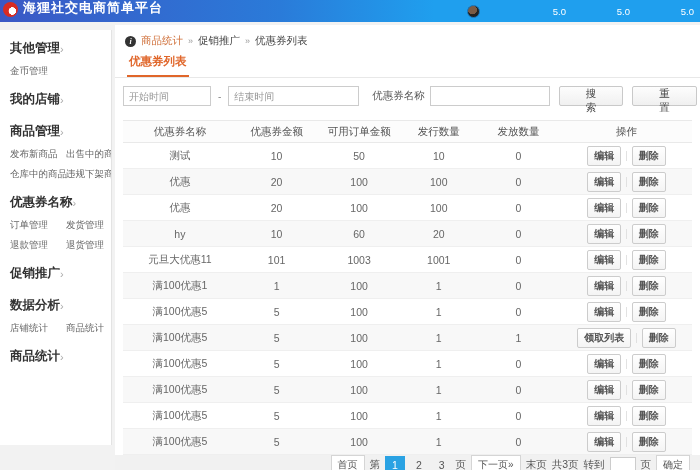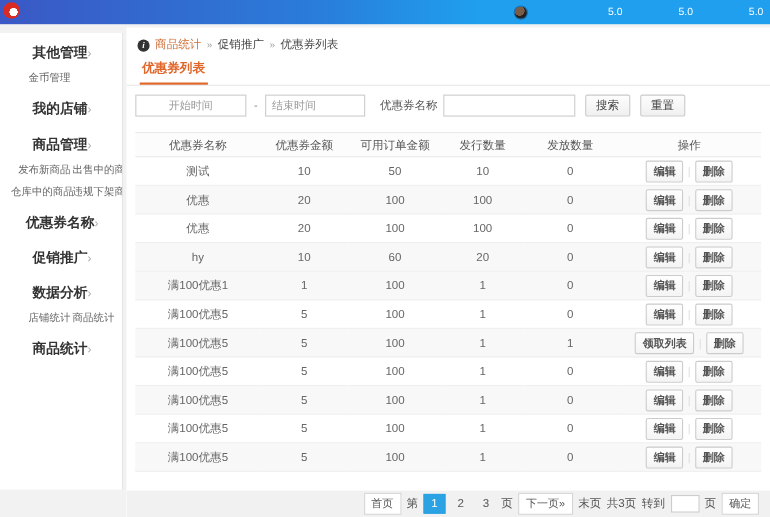--- a/index.html
+++ b/index.html
@@ -33,28 +33,27 @@
   }
   .stat { color:#fff; font-size:9.5px; width:64px; text-align:right; }
   
   .sidebar {
     position:absolute; left:0; top:30px; width:112px; height:415px;
     background:#fff; border-right:1px solid #e3e3e3; padding:8px 8px 8px 10px;
     overflow:hidden;
   }
   .sb-section { margin-bottom:11px; }
   .sb-head {
-    display:flex; align-items:center; justify-content:center;
+    display:flex; align-items:center; justify-content:flex-start;
     font-size:12.5px; font-weight:bold; color:#333; cursor:pointer; padding:2px 0;
   }
   .sb-head .chev { color:#aaa; font-size:11px; font-weight:normal; }
   .sb-items {
     display:grid; grid-template-columns:54px auto; row-gap:7px; column-gap:2px;
     margin-top:6px;
-    text-align:right;
   }
   .sb-item {
     font-size:9.5px; color:#666; text-decoration:none; white-space:nowrap; cursor:pointer;
   }
   
   .main {
     position:absolute; left:115px; top:25px; width:585px; height:445px;
     background:#fff; display:flex; flex-direction:column; overflow:hidden;
   }
   .breadcrumb {
@@ -80,27 +79,27 @@
   .tab.active { color:#e0662a; border-bottom-color:#e0662a; }
   
   .filterbar {
     display:flex; align-items:center; padding:8px 8px; gap:5px; height:36px;
   }
   .txt-input {
     height:20px; border:1px solid #ccc; font-size:10px; color:#444; padding:0 5px;
     background:#fff; outline:none;
   }
   .txt-input::placeholder { color:#999; }
-  .inp-start { width:101px;text-align:center; }
-  .inp-end { width:91px; }
+  .inp-start { width:88px; }
+  .inp-end { width:131px; }
   .inp-name { width:120px; }
   .dash-sep { color:#888; font-size:10px; padding:0 2px; }
   .filter-label { font-size:10.5px; color:#555; margin-left:8px; white-space:nowrap; }
   .btn {
-    height:20px; padding:0 9px; font-size:10.5px; color:#444;
+    height:20px; padding:0 26px; font-size:10.5px; color:#444;
     background:linear-gradient(#fdfdfd,#f0f0f0); border:1px solid #c9c9c9; border-radius:2px;
     cursor:pointer; margin-left:4px;
   }
   
   .table-wrap { margin:6px 8px 0 8px; flex:1; }
   table { width:100%; border-collapse:collapse; table-layout:fixed; }
   thead th {
     font-size:10.5px; font-weight:normal; color:#555; height:22px;
     border-top:1px solid #e9e9e9; border-bottom:1px solid #e9e9e9;
     background:#fcfcfc; text-align:center;
@@ -132,20 +131,21 @@
   .pg-input {
     width:26px; height:16px; border:1px solid #ccc; background:#fff; outline:none;
     font-size:10px; text-align:center;
   }
 </style>
 </head>
 <body>
 
 <div class="topbar">
   <span class="logo"></span>
+  <span class="app-title">海狸社交电商简单平台</span>
   <div class="topbar-right">
     <span class="avatar"></span>
     <span class="stats-holder" style="display:flex;">
         <span class="stat">5.0</span>
         <span class="stat">5.0</span>
         <span class="stat">5.0</span>
       </span>
   </div>
 </div>
 
@@ -175,20 +175,26 @@
           <a class="sb-item">发布新商品</a>
           <a class="sb-item">出售中的商品</a>
           <a class="sb-item">仓库中的商品</a>
           <a class="sb-item">违规下架商品</a>
         </div>
       </div>
       <div class="sb-section">
         <div class="sb-head">
           <span>优惠券名称</span>
           <span class="chev">›</span>
+        </div>
+        <div class="sb-items">
+          <a class="sb-item">订单管理</a>
+          <a class="sb-item">发货管理</a>
+          <a class="sb-item">退款管理</a>
+          <a class="sb-item">退货管理</a>
         </div>
       </div>
       <div class="sb-section">
         <div class="sb-head">
           <span>促销推广</span>
           <span class="chev">›</span>
         </div>
       </div>
       <div class="sb-section">
         <div class="sb-head">
@@ -280,20 +286,28 @@
             <td><button class="act-btn">编辑</button><span class="act-sep">|</span><button class="act-btn">删除</button></td>
           </tr>
           <tr class="alt">
             <td>hy</td>
             <td>10</td>
             <td>60</td>
             <td>20</td>
             <td>0</td>
             <td><button class="act-btn">编辑</button><span class="act-sep">|</span><button class="act-btn">删除</button></td>
           </tr>
+          <tr>
+            <td>元旦大优惠11</td>
+            <td>101</td>
+            <td>1003</td>
+            <td>1001</td>
+            <td>0</td>
+            <td><button class="act-btn">编辑</button><span class="act-sep">|</span><button class="act-btn">删除</button></td>
+          </tr>
           <tr class="alt">
             <td>满100优惠1</td>
             <td>1</td>
             <td>100</td>
             <td>1</td>
             <td>0</td>
             <td><button class="act-btn">编辑</button><span class="act-sep">|</span><button class="act-btn">删除</button></td>
           </tr>
           <tr>
             <td>满100优惠5</td>

